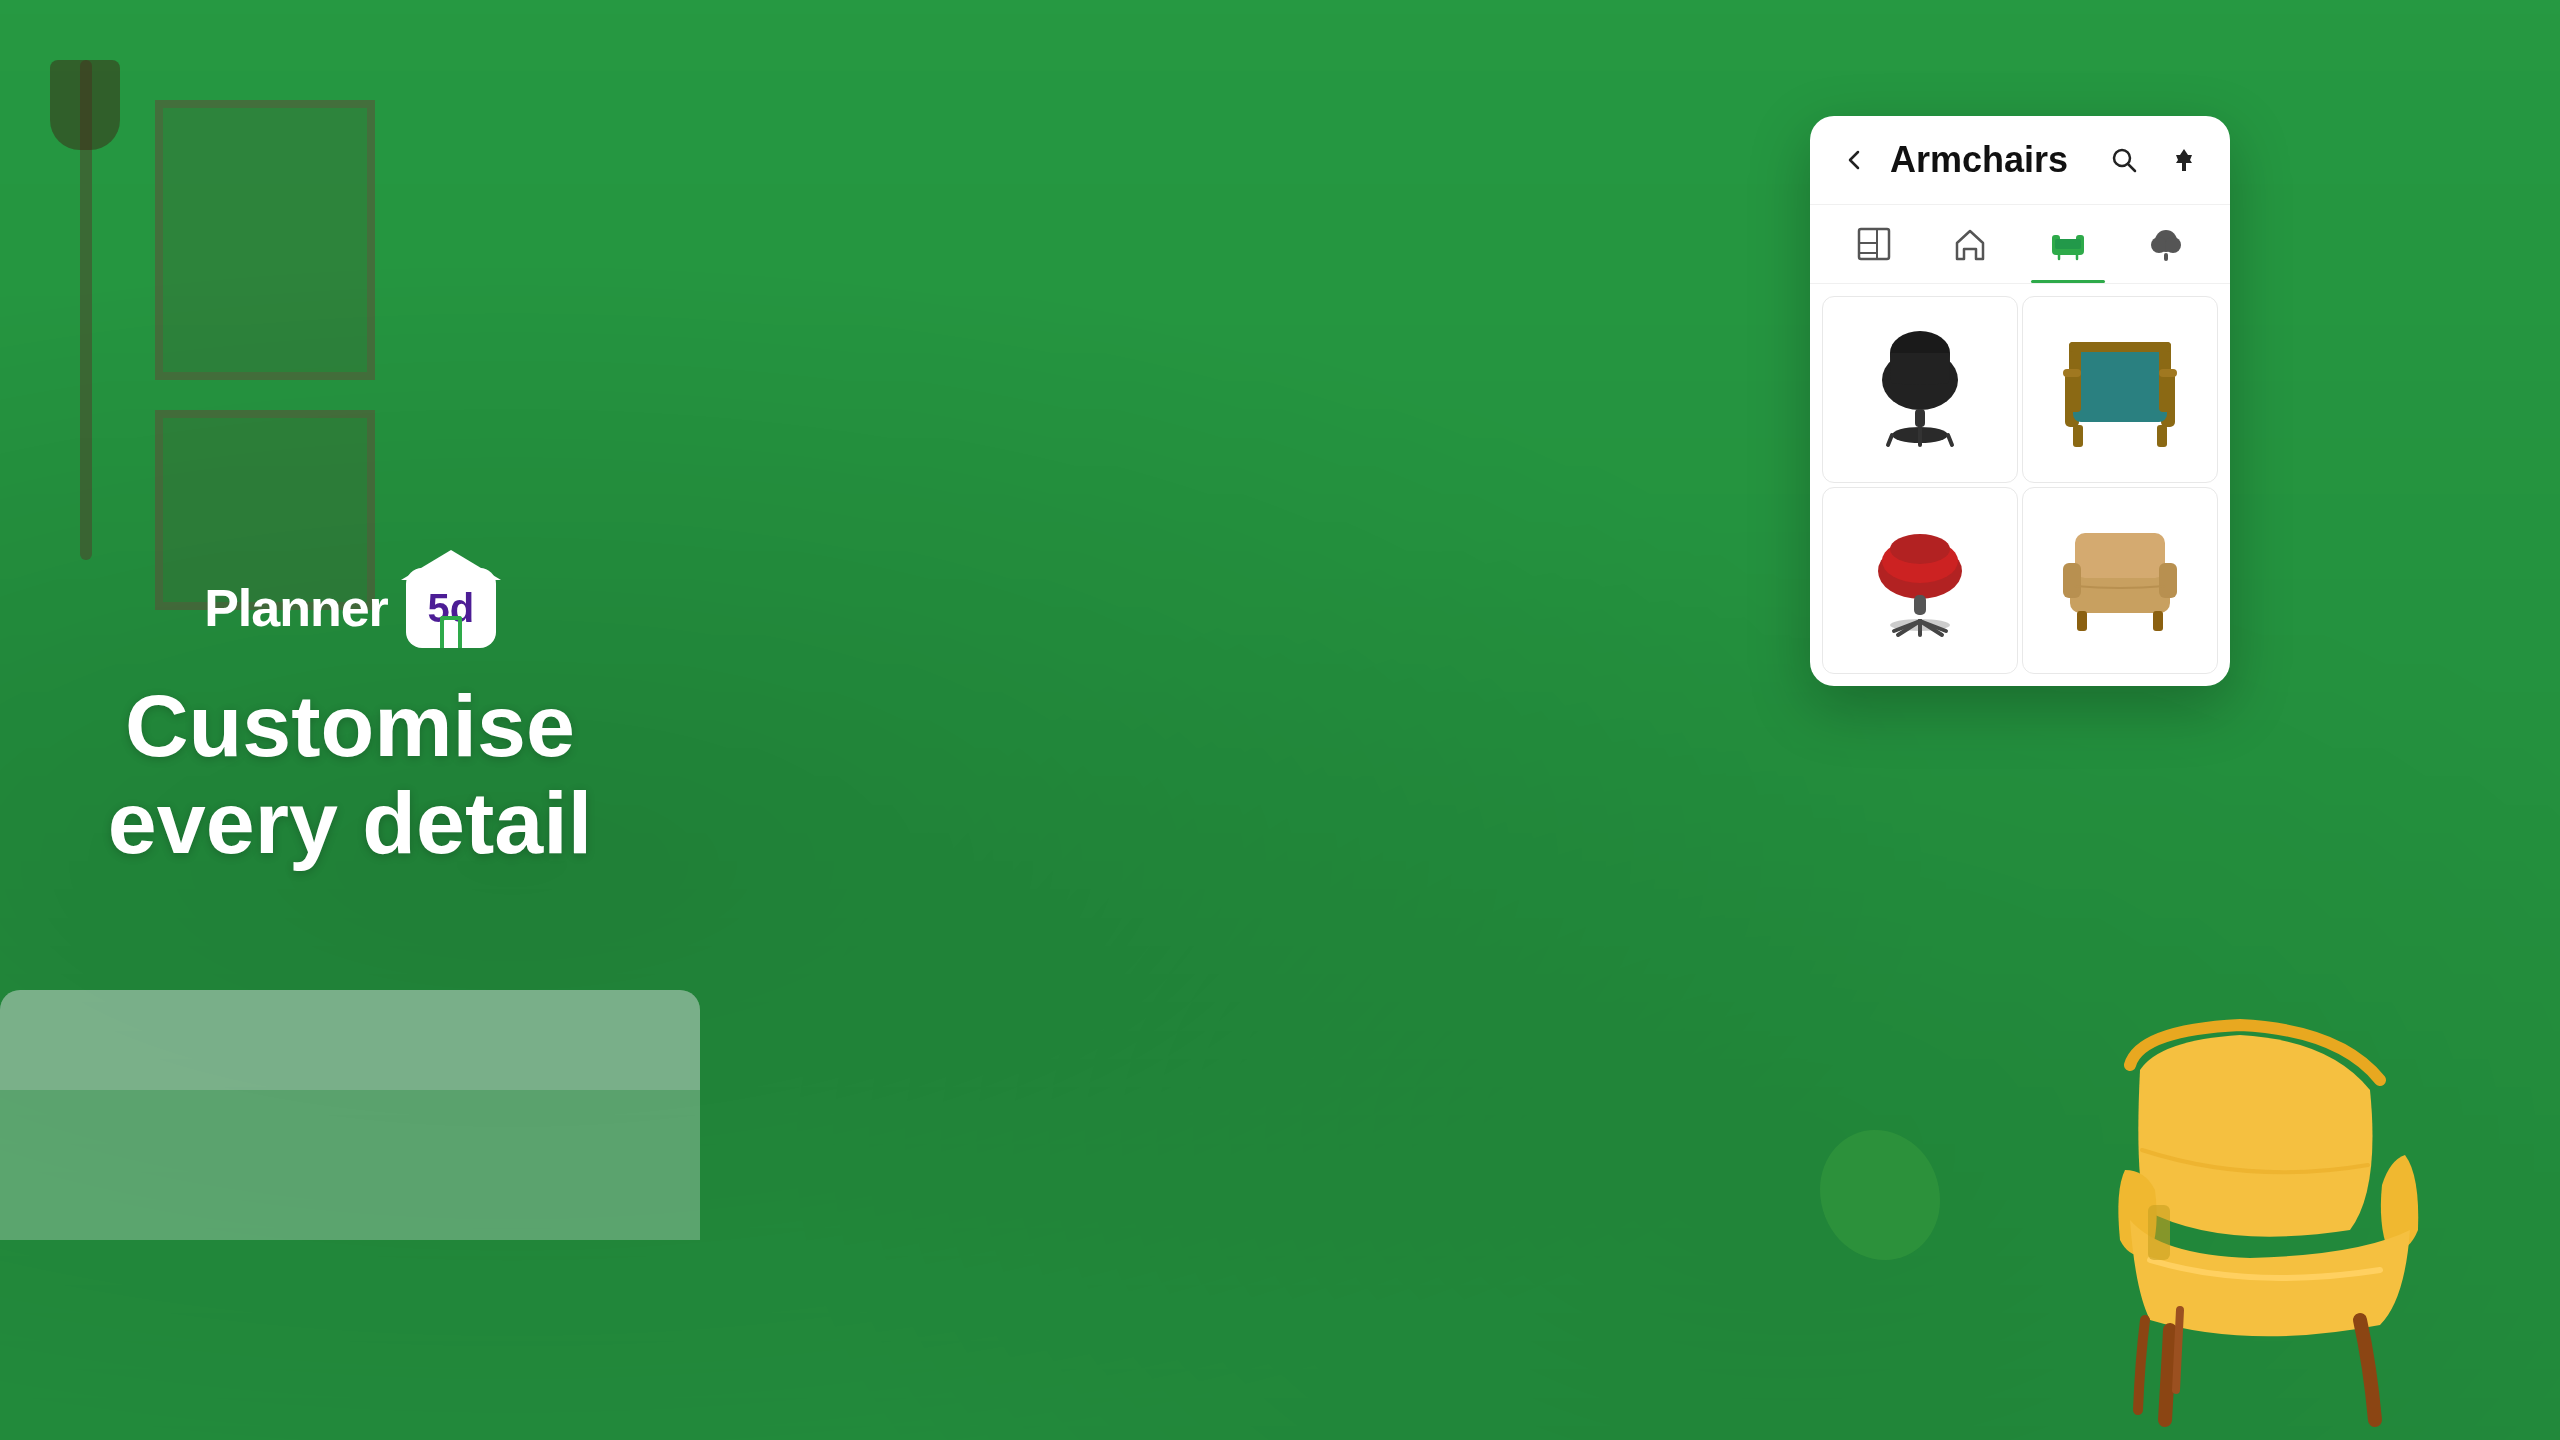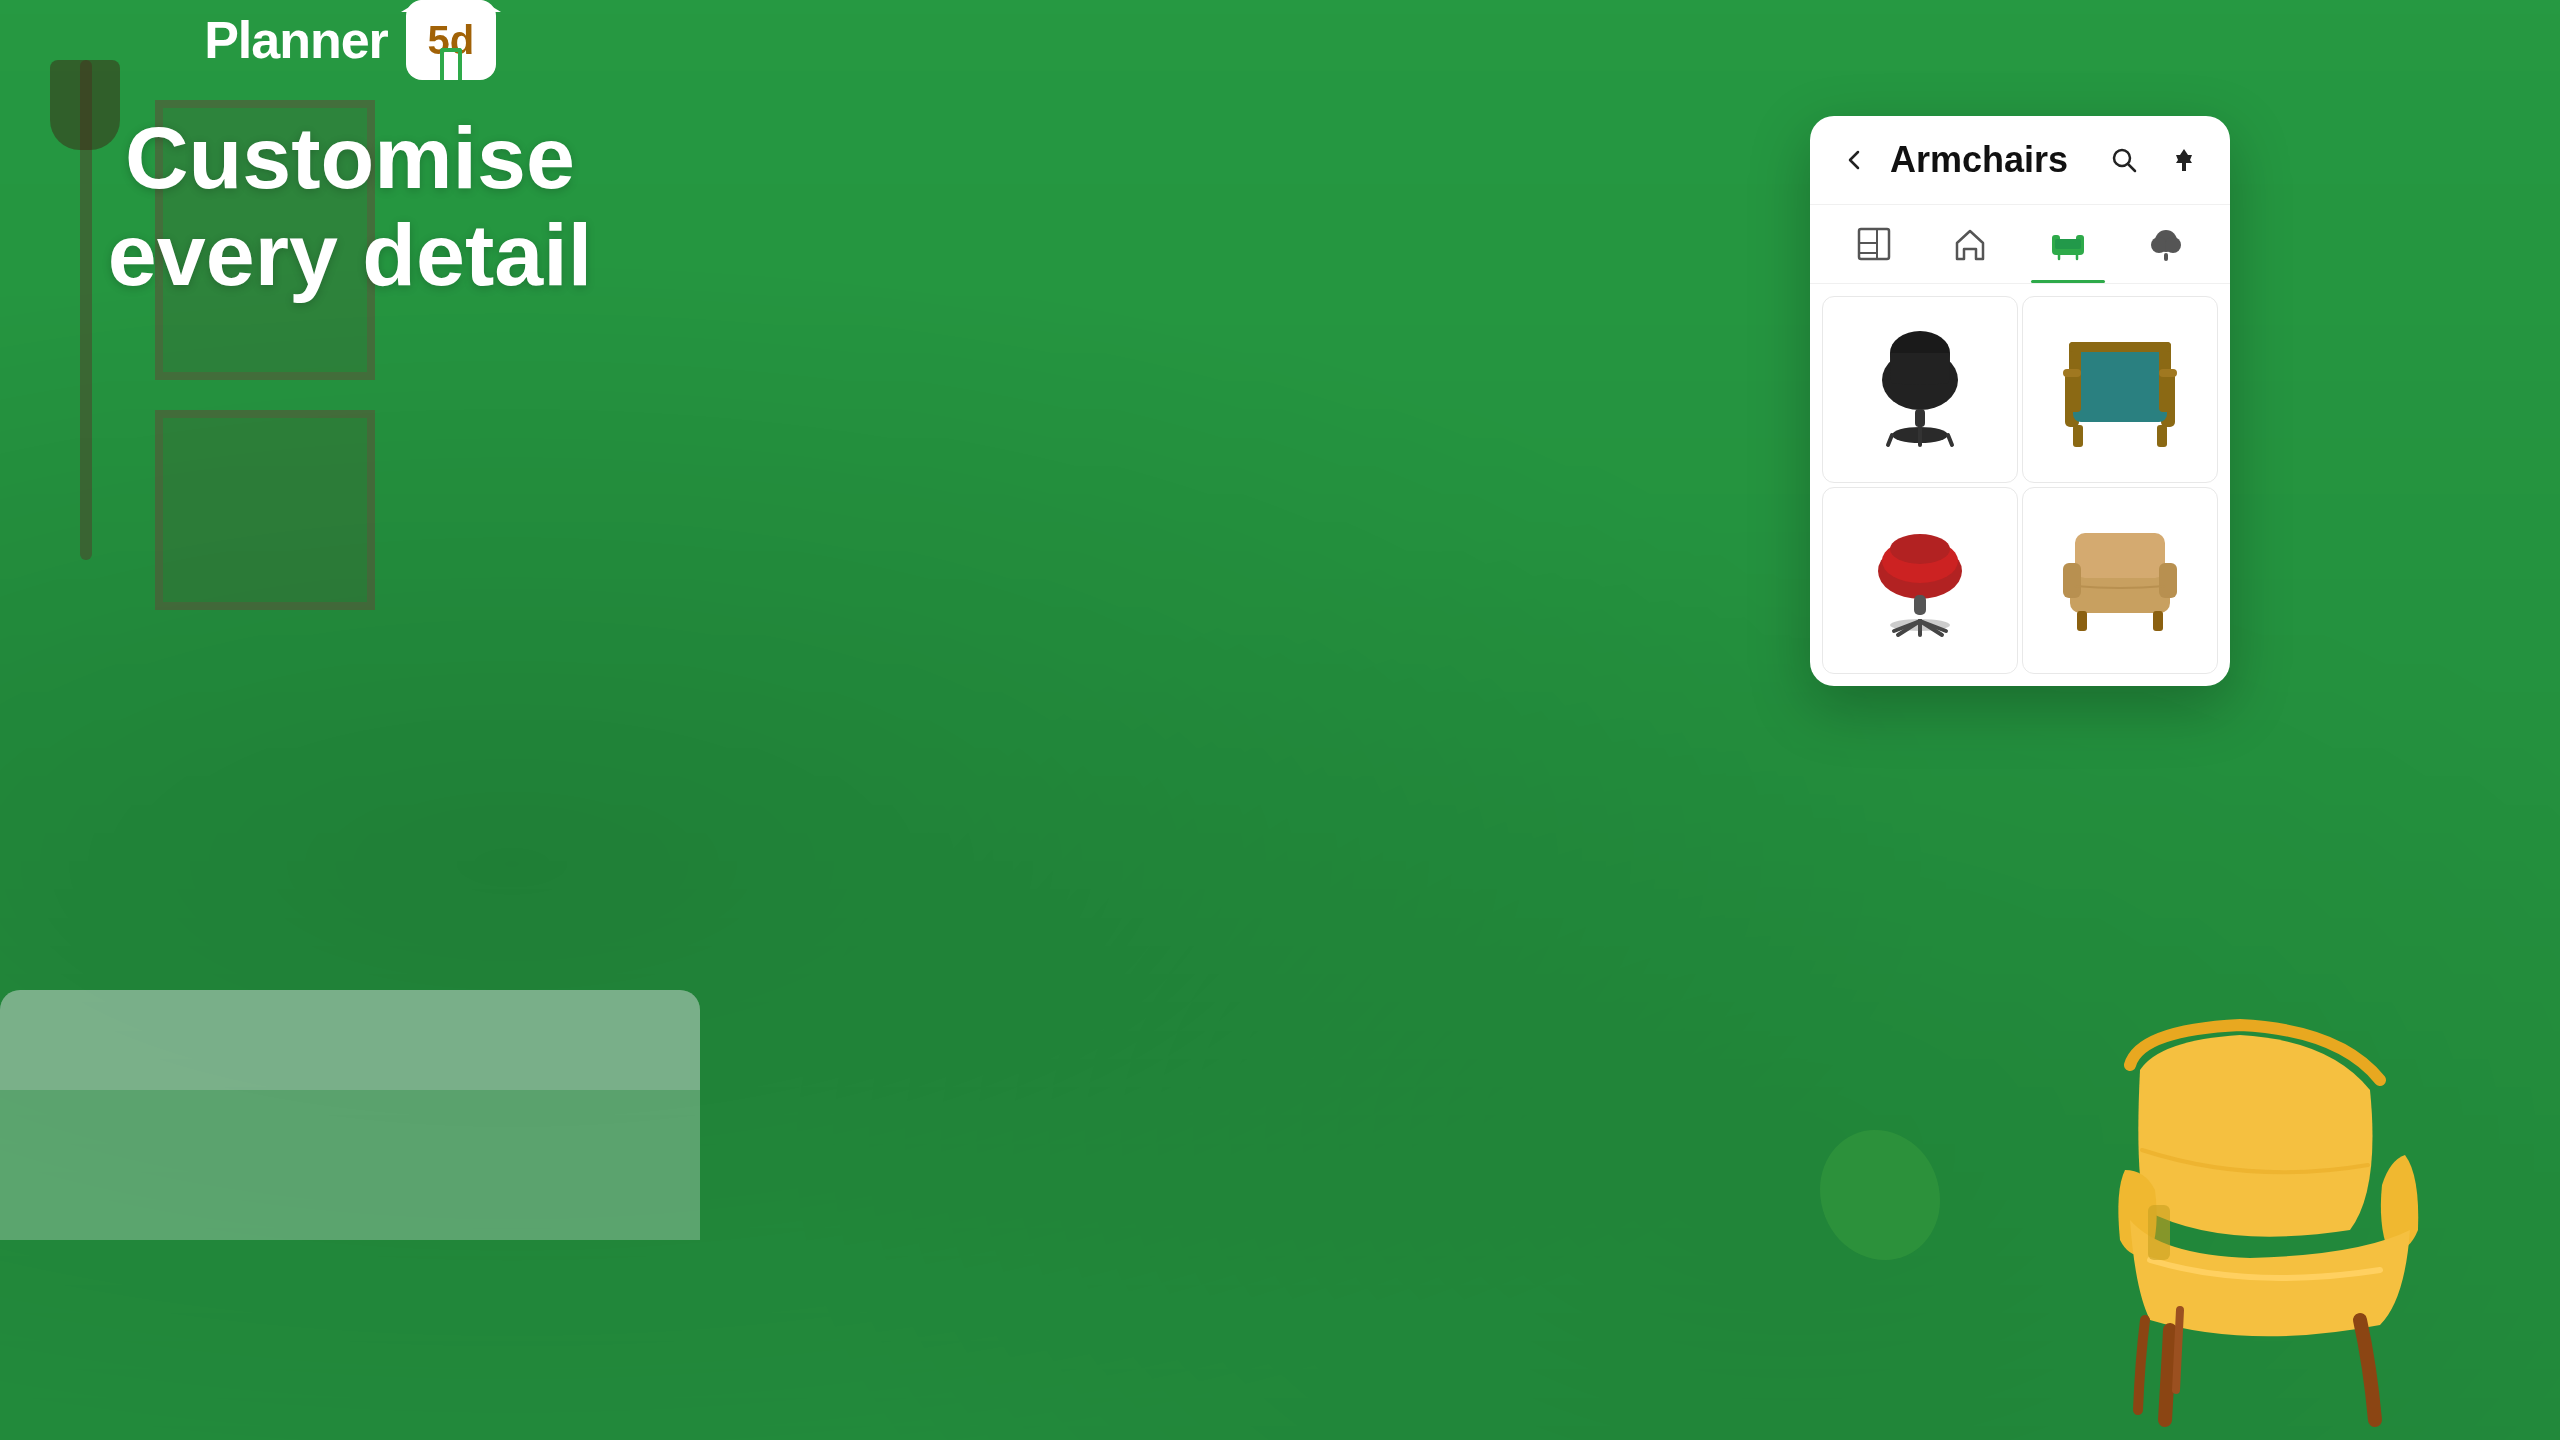--- a/index.html
+++ b/index.html
@@ -116,20 +116,21 @@
     .left-content {
       position: absolute;
       left: 0;
       top: 0;
       width: 700px;
       height: 100%;
       z-index: 10;
       display: flex;
       flex-direction: column;
       align-items: center;
+      justify-content: center;
       gap: 30px;
     }
 
     .logo-container {
       display: flex;
       align-items: center;
       gap: 18px;
     }
 
     .logo-text {
@@ -144,21 +145,21 @@
       border-radius: 16px;
       width: 90px;
       height: 80px;
       display: flex;
       align-items: center;
       justify-content: center;
       position: relative;
     }
 
     .logo-badge-inner {
-      color: #a16207;
+      color: #4c1d95;
       font-size: 40px;
       font-weight: 900;
       line-height: 1;
     }
 
     .logo-badge-roof {
       position: absolute;
       top: -18px;
       left: 50%;
       transform: translateX(-50%);

